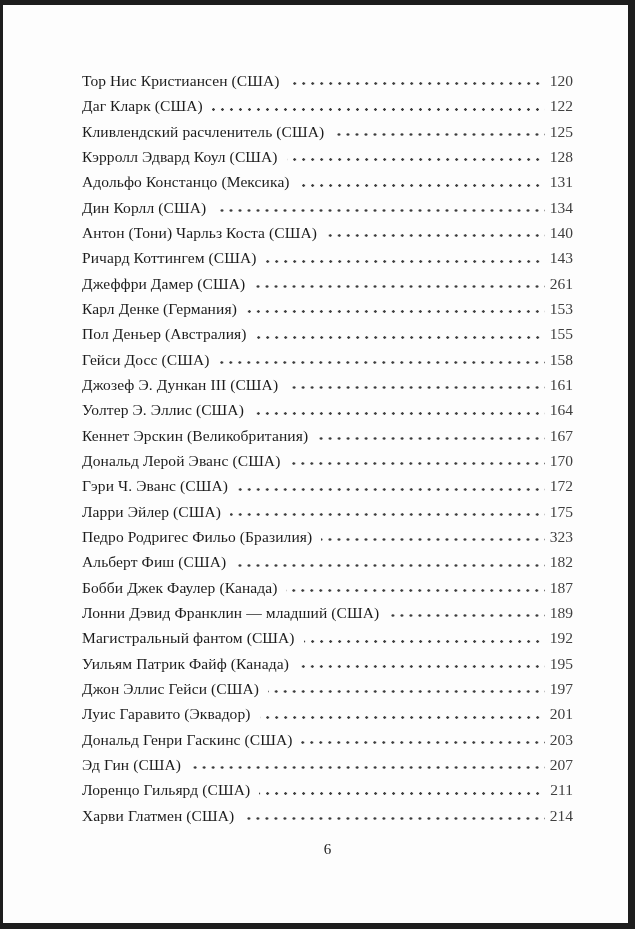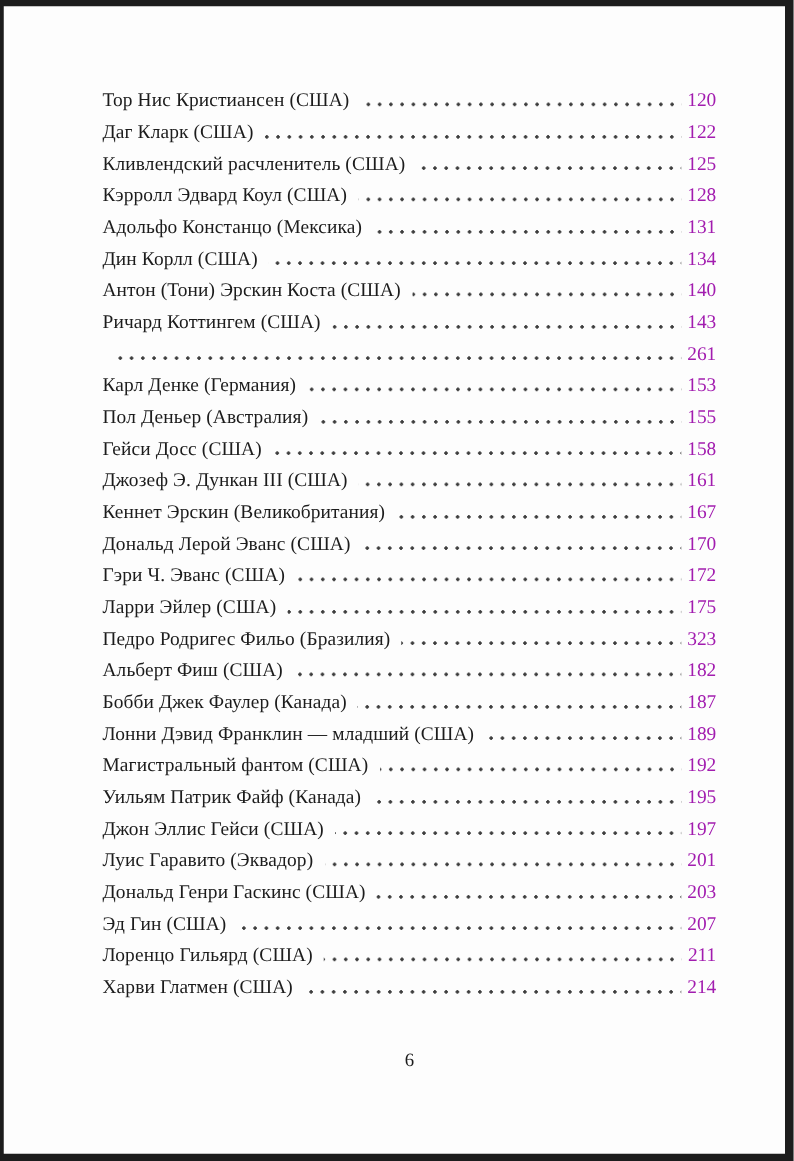--- a/index.html
+++ b/index.html
@@ -46,21 +46,21 @@
     height: 3px;
     align-self: flex-end;
     margin: 0 5px 8px 9px;
     background-image: radial-gradient(circle at 1.5px 1.5px, #3c3c3c 1.15px, rgba(0,0,0,0) 1.5px);
     background-size: 9px 3px;
     background-repeat: repeat-x;
     background-position: right bottom;
   }
   .entry .pagenum {
     flex: 0 0 auto;
-    color: #a21caf;
+    color: #404040;
   }
   .footer {
     position: absolute;
     left: 79px;
     right: 55px;
     top: 836px;
     text-align: center;
     font-size: 15px;
     color: #1c1c1c;
   }
@@ -101,32 +101,33 @@
     <span class="pagenum">131</span>
   </div>
 
   <div class="entry">
     <span class="title">Дин Корлл (США)</span>
     <span class="leader"></span>
     <span class="pagenum">134</span>
   </div>
 
   <div class="entry">
-    <span class="title">Антон (Тони) Эрскин Коста (США)</span>
+    <span class="title">Антон (Тони) Чарльз Коста (США)</span>
     <span class="leader"></span>
     <span class="pagenum">140</span>
   </div>
 
   <div class="entry">
     <span class="title">Ричард Коттингем (США)</span>
     <span class="leader"></span>
     <span class="pagenum">143</span>
   </div>
 
   <div class="entry">
+    <span class="title">Джеффри Дамер (США)</span>
     <span class="leader"></span>
     <span class="pagenum">261</span>
   </div>
 
   <div class="entry">
     <span class="title">Карл Денке (Германия)</span>
     <span class="leader"></span>
     <span class="pagenum">153</span>
   </div>
 
@@ -141,20 +142,25 @@
     <span class="leader"></span>
     <span class="pagenum">158</span>
   </div>
 
   <div class="entry">
     <span class="title">Джозеф Э. Дункан III (США)</span>
     <span class="leader"></span>
     <span class="pagenum">161</span>
   </div>
 
+  <div class="entry">
+    <span class="title">Уолтер Э. Эллис (США)</span>
+    <span class="leader"></span>
+    <span class="pagenum">164</span>
+  </div>
 
   <div class="entry">
     <span class="title">Кеннет Эрскин (Великобритания)</span>
     <span class="leader"></span>
     <span class="pagenum">167</span>
   </div>
 
   <div class="entry">
     <span class="title">Дональд Лерой Эванс (США)</span>
     <span class="leader"></span>

